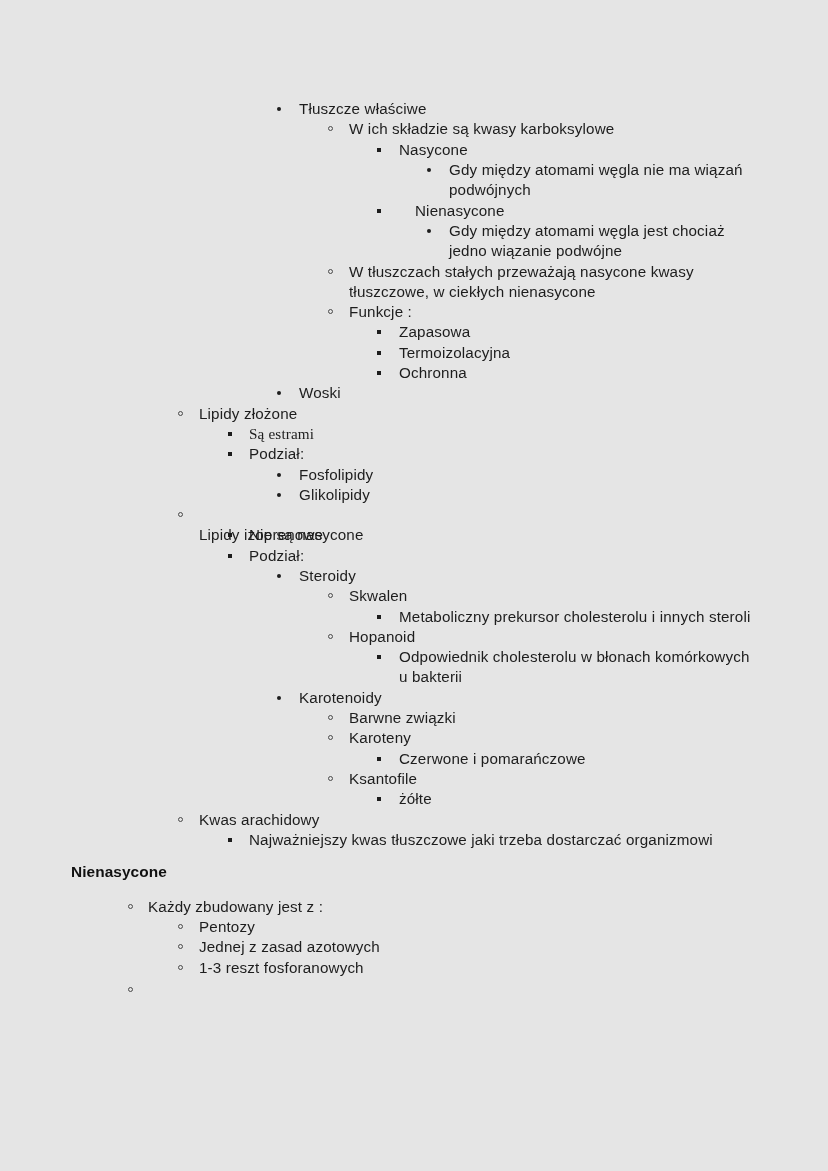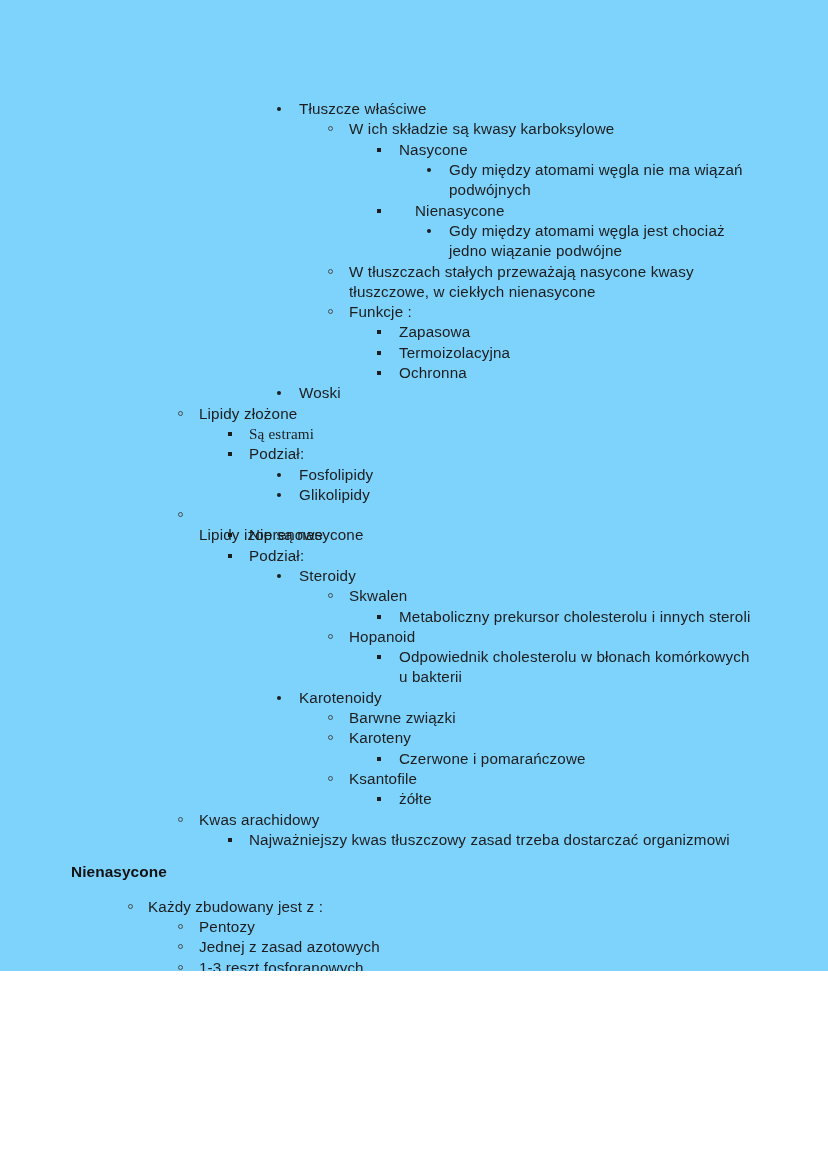--- a/index.html
+++ b/index.html
@@ -9,22 +9,22 @@
     background: #ffffff;
   }
   body {
     font-family: "Liberation Sans", sans-serif;
     color: #1a1a1a;
     -webkit-font-smoothing: antialiased;
   }
   .page {
     position: relative;
     width: 828px;
-    height: 971px;
-    background: #7dd3fc;
+    height: 1171px;
+    background: #e5e5e5;
     overflow: hidden;
   }
   .doc {
     position: absolute;
     left: 0;
     top: 0;
     width: 828px;
   }
 
   
@@ -225,21 +225,21 @@
       <div class="row" style="position: absolute; left: 0px; top: 789px;">
         <span class="marker m-square" style="left: 377px;"></span>
         <span class="txt" style="position: absolute; left: 399px; top: 0px; width: 380px;">żółte</span>
       </div>
       <div class="row" style="position: absolute; left: 0px; top: 810px;">
         <span class="marker m-circle" style="left: 178px;"></span>
         <span class="txt" style="position: absolute; left: 199px; top: 0px; width: 560px;">Kwas arachidowy</span>
       </div>
       <div class="row" style="position: absolute; left: 0px; top: 830px;">
         <span class="marker m-square" style="left: 228px;"></span>
-        <span class="txt" style="position: absolute; left: 249px; top: 0px; width: 540px;">Najważniejszy kwas tłuszczowy zasad trzeba dostarczać organizmowi</span>
+        <span class="txt" style="position: absolute; left: 249px; top: 0px; width: 540px;">Najważniejszy kwas tłuszczowe jaki trzeba dostarczać organizmowi</span>
       </div>
       <div class="heading" style="position: absolute; left: 71px; top: 862px;">Nienasycone</div>
       <div class="row" style="position: absolute; left: 0px; top: 897px;">
         <span class="marker m-circle" style="left: 128px;"></span>
         <span class="txt" style="position: absolute; left: 148px; top: 0px; width: 600px;">Każdy zbudowany jest z :</span>
       </div>
       <div class="row" style="position: absolute; left: 0px; top: 917px;">
         <span class="marker m-circle" style="left: 178px;"></span>
         <span class="txt" style="position: absolute; left: 199px; top: 0px; width: 560px;">Pentozy</span>
       </div>

